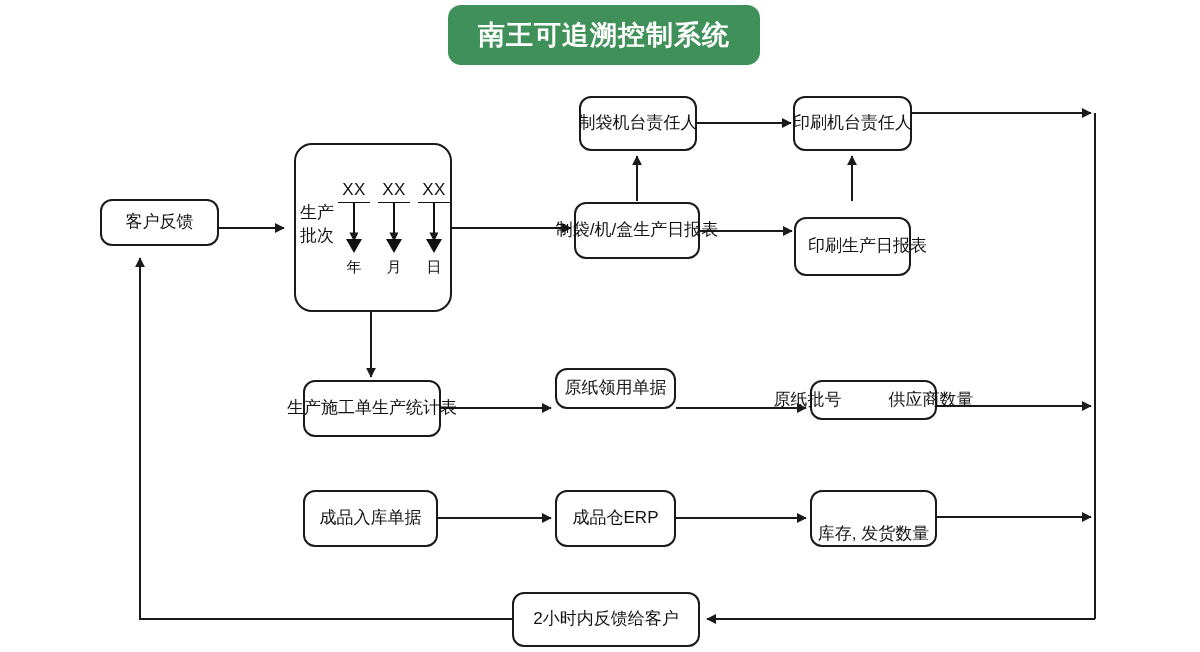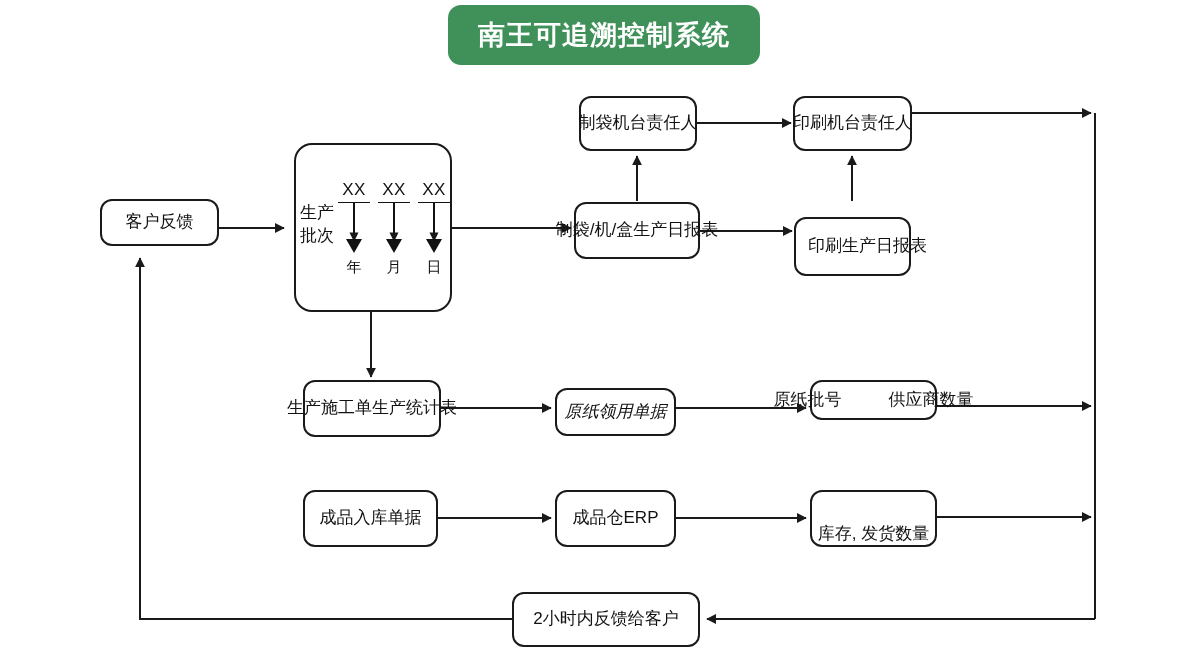--- a/index.html
+++ b/index.html
@@ -208,21 +208,21 @@
   <div class="node" style="left:794px; top:217px; width:117px; height:59px;padding-left:30px;">
     <span class="ln">印刷生产</span>
     <span class="ln">日报表</span>
   </div>
 
   <div class="node" style="left:303px; top:380px; width:138px; height:57px;">
     <span class="ln">生产施工单</span>
     <span class="ln">生产统计表</span>
   </div>
 
-  <div class="node" style="left:555px; top:388px; width:121px; height:48px;font-style:italic;">
+  <div class="node" style="left:555px; top:368px; width:121px; height:41px;">
     <span class="ln">原纸领用</span>
     <span class="ln">单据</span>
   </div>
 
   <div class="node" style="left:810px; top:380px; width:127px; height:40px;gap:47px;">
     <span class="ln">原纸批号</span>
     <span class="ln">供应商数量</span>
   </div>
 
   <div class="node" style="left:303px; top:490px; width:135px; height:57px;">

